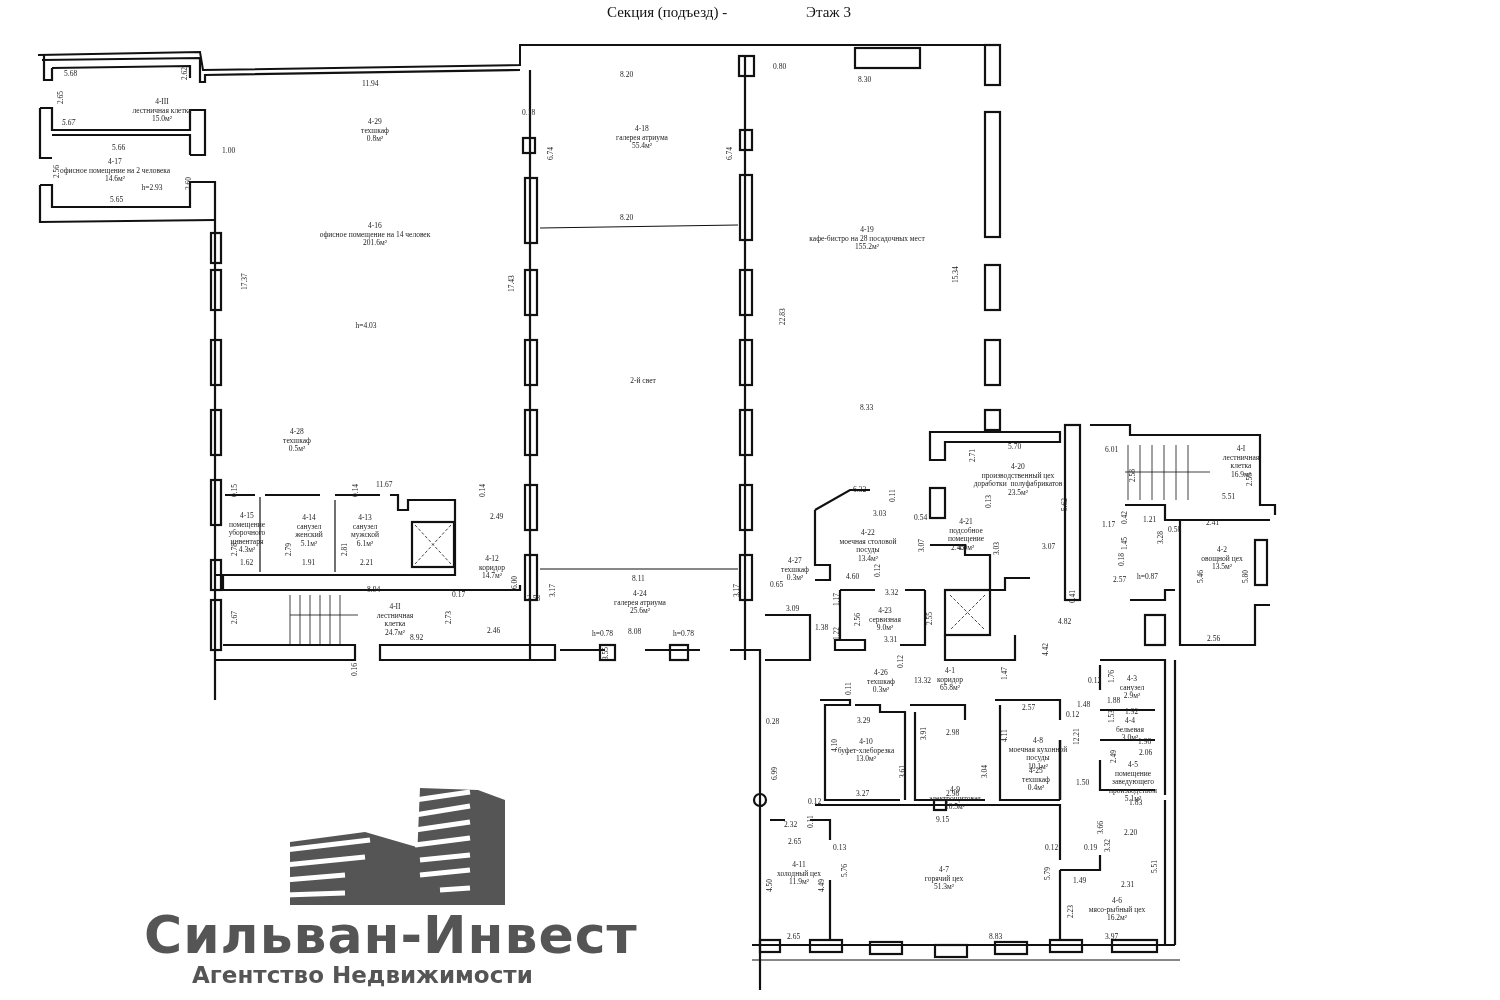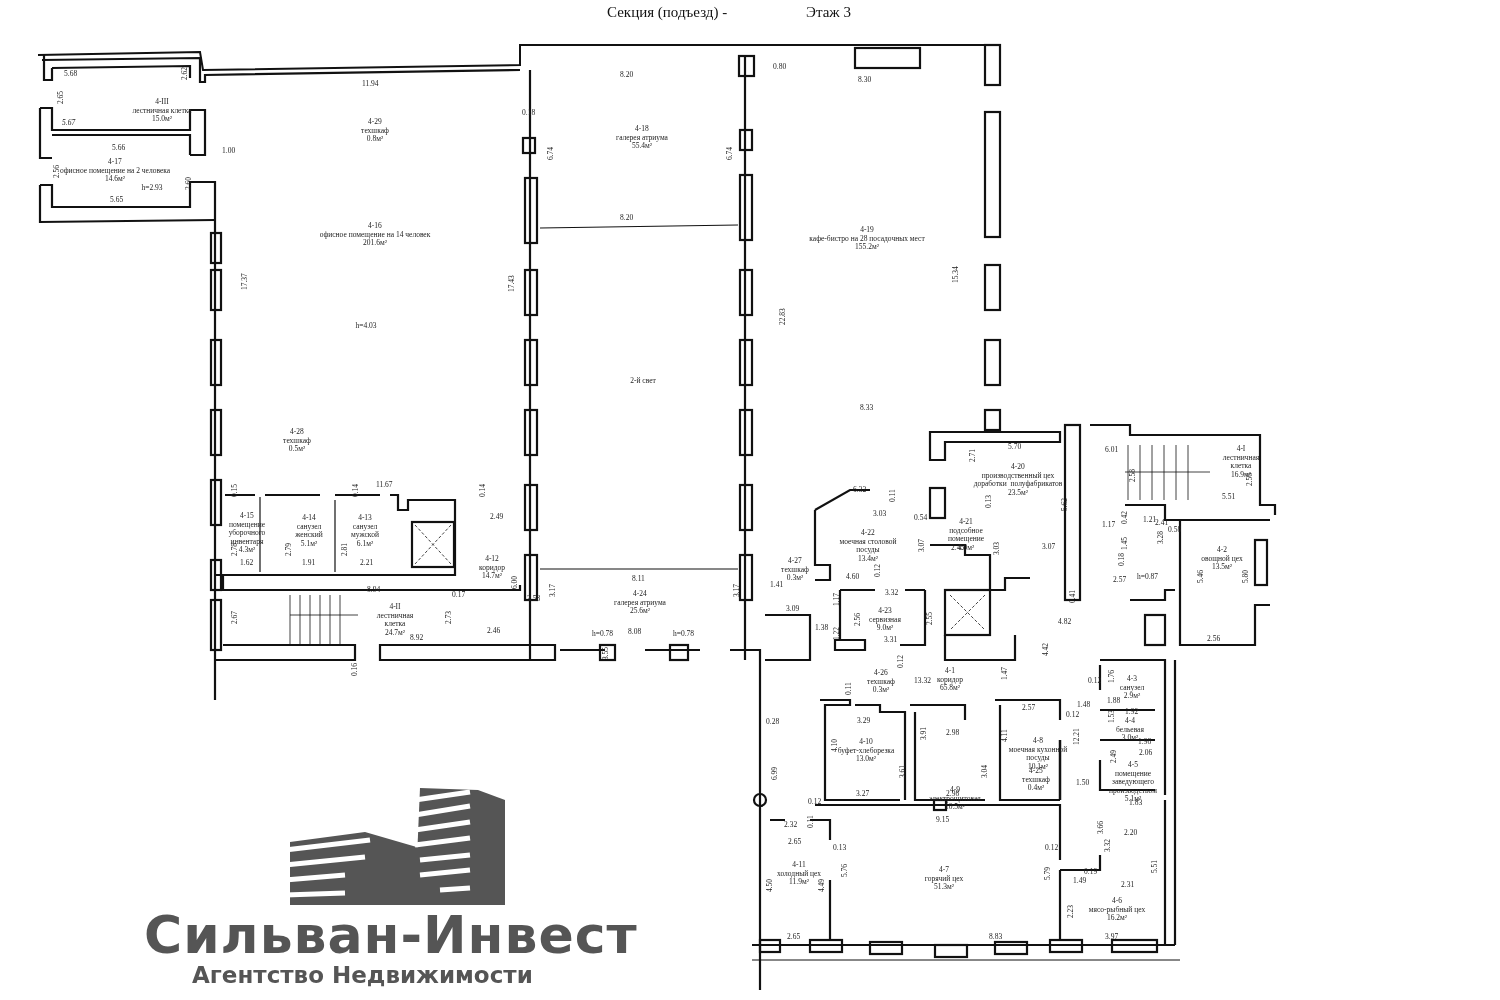--- a/index.html
+++ b/index.html
@@ -219,38 +219,38 @@
 <div class="dim" style="left:490px;top:512px;">2.49</div>
 <div class="dim" style="left:367px;top:585px;">8.94</div>
 <div class="dim" style="left:452px;top:590px;">0.17</div>
 <div class="dim" style="left:410px;top:633px;">8.92</div>
 <div class="dim" style="left:487px;top:626px;">2.46</div>
 <div class="dim" style="left:527px;top:594px;">3.58</div>
 <div class="dim" style="left:632px;top:574px;">8.11</div>
 <div class="dim" style="left:628px;top:627px;">8.08</div>
 <div class="dim" style="left:592px;top:629px;">h=0.78</div>
 <div class="dim" style="left:673px;top:629px;">h=0.78</div>
-<div class="dim" style="left:770px;top:580px;">1.41</div>
+<div class="dim" style="left:770px;top:580px;">0.65</div>
 <div class="dim" style="left:853px;top:485px;">6.32</div>
 <div class="dim" style="left:873px;top:509px;">3.03</div>
 <div class="dim" style="left:846px;top:572px;">4.60</div>
 <div class="dim" style="left:885px;top:588px;">3.32</div>
 <div class="dim" style="left:786px;top:604px;">3.09</div>
 <div class="dim" style="left:815px;top:623px;">1.38</div>
 <div class="dim" style="left:884px;top:635px;">3.31</div>
 <div class="dim" style="left:914px;top:513px;">0.54</div>
 <div class="dim" style="left:951px;top:543px;">2.45</div>
 <div class="dim" style="left:1008px;top:442px;">5.70</div>
 <div class="dim" style="left:1042px;top:542px;">3.07</div>
 <div class="dim" style="left:1105px;top:445px;">6.01</div>
 <div class="dim" style="left:1222px;top:492px;">5.51</div>
 <div class="dim" style="left:1102px;top:520px;">1.17</div>
 <div class="dim" style="left:1143px;top:515px;">1.21</div>
 <div class="dim" style="left:1168px;top:525px;">0.58</div>
-<div class="dim" style="left:1155px;top:518px;text-align:center;">2.41</div>
+<div class="dim" style="left:1206px;top:518px;text-align:center;">2.41</div>
 <div class="dim" style="left:1113px;top:575px;">2.57</div>
 <div class="dim" style="left:1137px;top:572px;">h=0.87</div>
 <div class="dim" style="left:1207px;top:634px;">2.56</div>
 <div class="dim" style="left:1058px;top:617px;">4.82</div>
 <div class="dim" style="left:914px;top:676px;">13.32</div>
 <div class="dim" style="left:766px;top:717px;">0.28</div>
 <div class="dim" style="left:857px;top:716px;">3.29</div>
 <div class="dim" style="left:856px;top:789px;">3.27</div>
 <div class="dim" style="left:808px;top:797px;">0.12</div>
 <div class="dim" style="left:946px;top:728px;">2.98</div>
@@ -266,21 +266,21 @@
 <div class="dim" style="left:1139px;top:748px;">2.06</div>
 <div class="dim" style="left:1076px;top:778px;">1.50</div>
 <div class="dim" style="left:1129px;top:798px;">1.83</div>
 <div class="dim" style="left:1124px;top:812px;margin-top:16px;">2.20</div>
 <div class="dim" style="left:784px;top:820px;">2.32</div>
 <div class="dim" style="left:788px;top:837px;">2.65</div>
 <div class="dim" style="left:833px;top:843px;">0.13</div>
 <div class="dim" style="left:787px;top:932px;">2.65</div>
 <div class="dim" style="left:941px;top:932px;margin-left:48px;">8.83</div>
 <div class="dim" style="left:1045px;top:843px;">0.12</div>
-<div class="dim" style="left:1084px;top:843px;margin-top:24px;">0.19</div>
+<div class="dim" style="left:1084px;top:843px;">0.19</div>
 <div class="dim" style="left:1073px;top:876px;">1.49</div>
 <div class="dim" style="left:1121px;top:880px;">2.31</div>
 <div class="dim" style="left:1105px;top:932px;">3.97</div>
 
 <div class="dim v" style="left:56px;top:104px;">2.65</div>
 <div class="dim v" style="left:180px;top:80px;">2.62</div>
 <div class="dim v" style="left:52px;top:178px;">2.56</div>
 <div class="dim v" style="left:184px;top:190px;">2.60</div>
 <div class="dim v" style="left:240px;top:290px;">17.37</div>
 <div class="dim v" style="left:507px;top:292px;">17.43</div>

